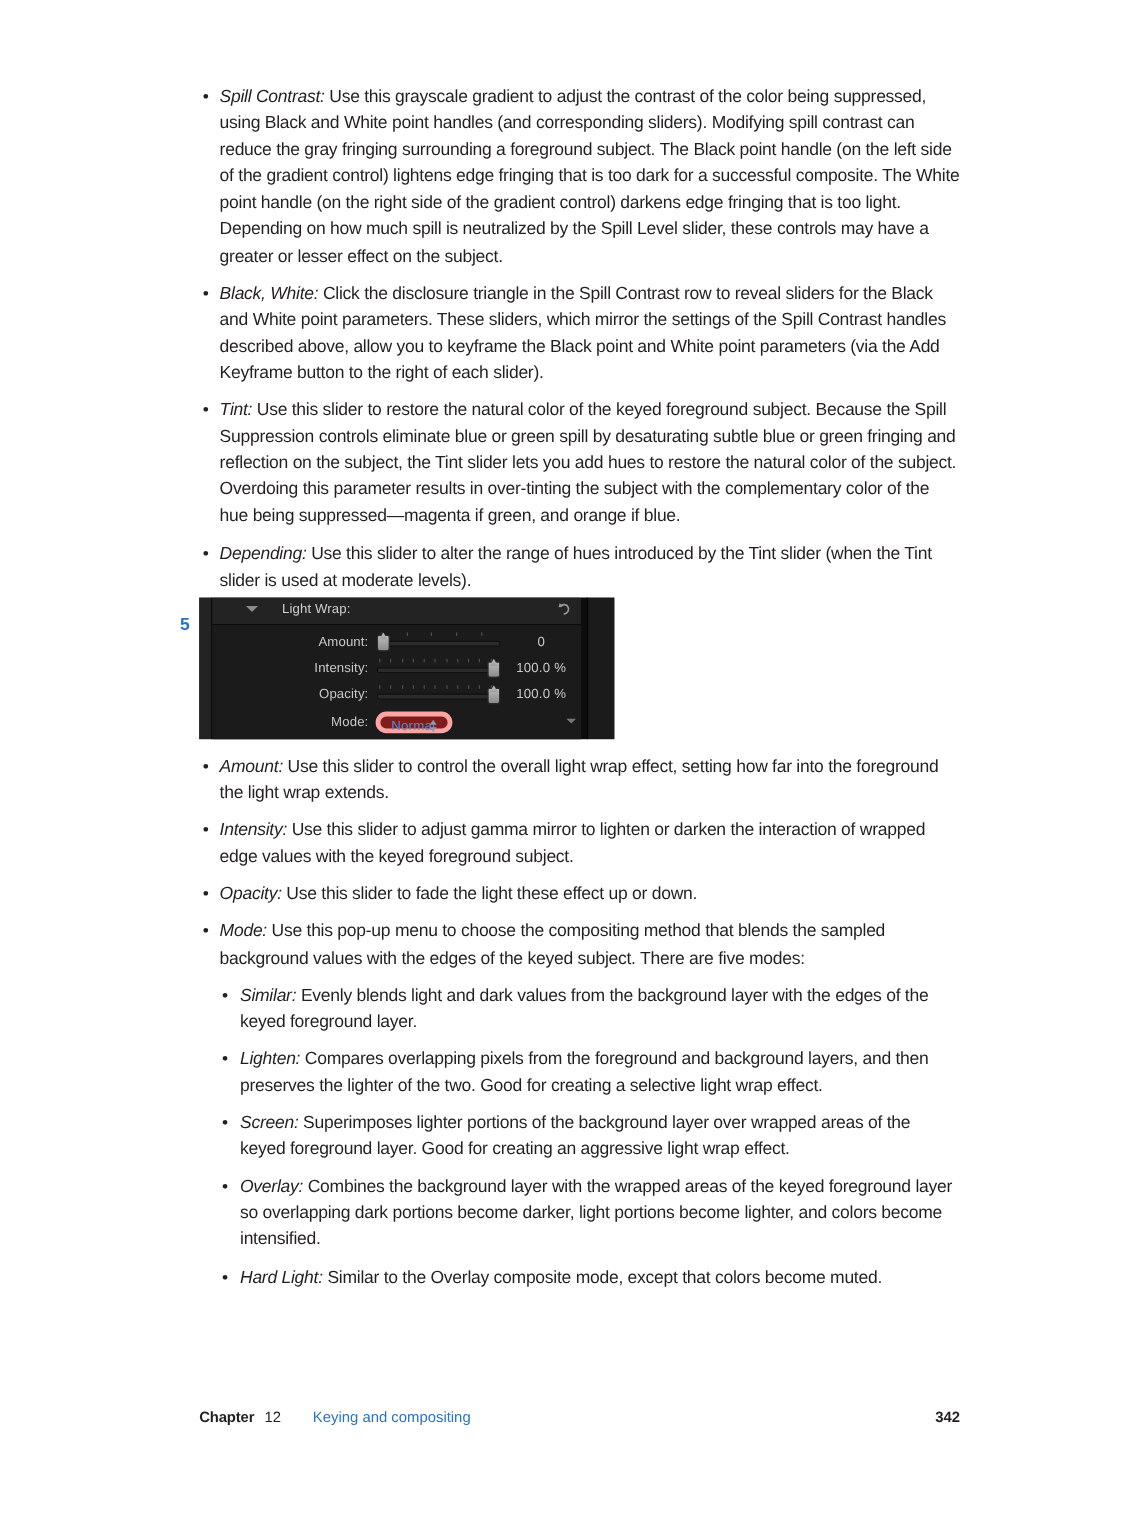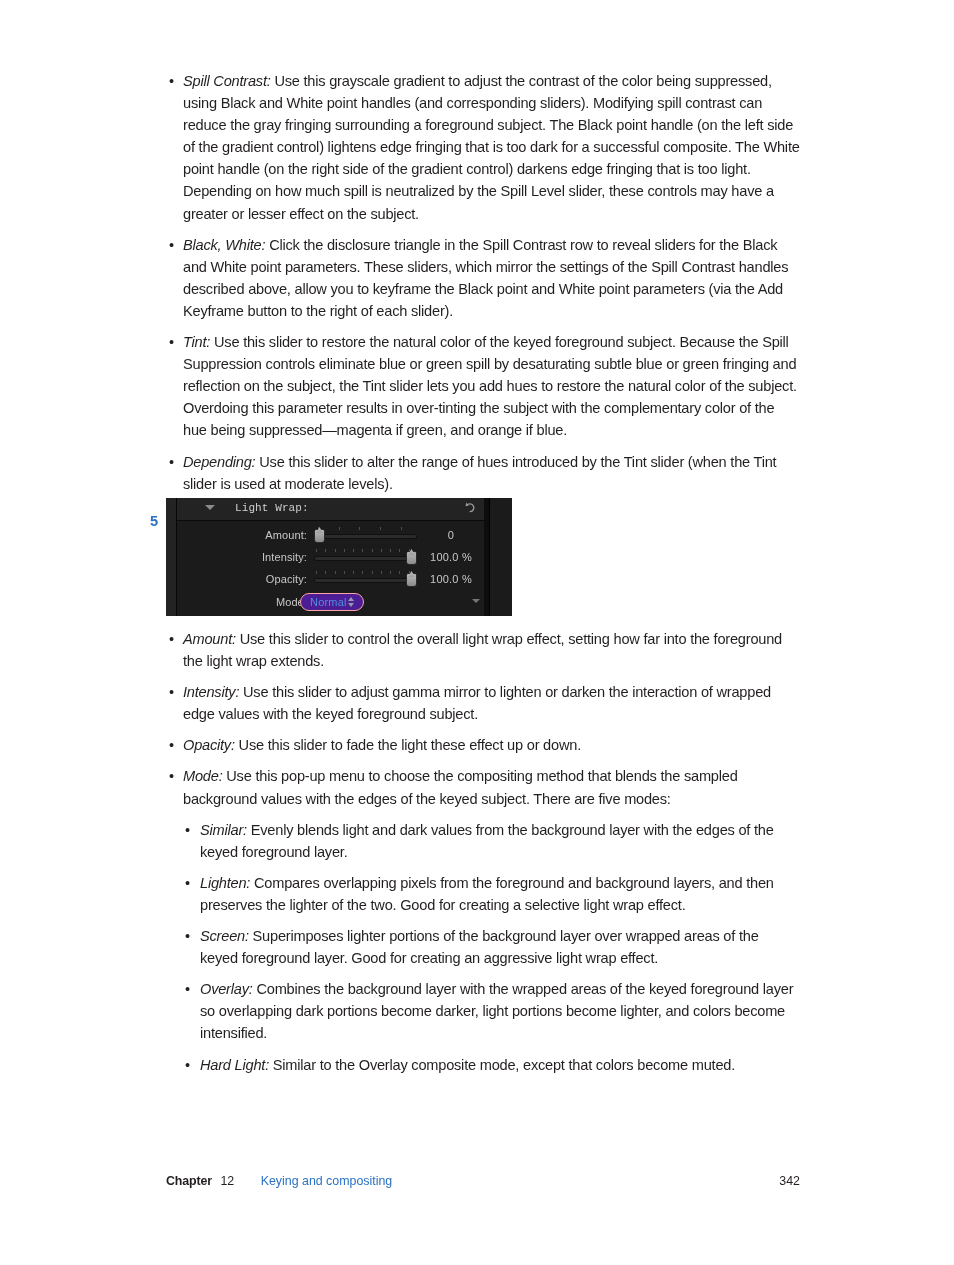--- a/index.html
+++ b/index.html
@@ -142,21 +142,20 @@
     border-right: 5px solid transparent;
     border-top: 5px solid #8c8c8c;
   }
   .fig-header .hdr-label {
     position: absolute;
     left: 58px;
     top: 4px;
     font-size: 11px;
     color: #cfcfcf;
     letter-spacing: 0.1px;
-    font-family: Liberation Mono, monospace;
   }
   .fig-header .reset-icon {
     position: absolute;
     right: 8px;
     top: 2px;
     width: 14px;
     height: 16px;
     color: #9a9a9a;
   }
   .fig-body {
@@ -248,26 +247,26 @@
     top: 4px;
     width: 62px;
     text-align: center;
     font-size: 11px;
     color: #c8c8c8;
     letter-spacing: 0.2px;
   }
 
   .popup {
     position: absolute;
-    left: 123px;
+    left: 136px;
     top: 1px;
     height: 18px;
     min-width: 64px;
-    background: #4c1d95;
-    border: 1px solid #fca5a5;
+    background: #7f1d1d;
+    border: 4px solid #fca5a5;
     border-radius: 9px;
     box-sizing: border-box;
   }
   .popup .popup-label {
     position: absolute;
     left: 9px;
     top: 2px;
     font-size: 11px;
     color: #4e8fe0;
     letter-spacing: 0.2px;
@@ -323,21 +322,21 @@
     margin-left: 5px;
   }
   .footer .chapter-title {
     color: #2b72c4;
     margin-left: 23px;
   }
   .footer .page-num {
     position: absolute;
     right: 0;
     top: 0;
-    font-weight: normal;
+    font-weight: bold;
     color: #231f20;
   }
 </style>
 </head>
 <body>
 
 <div class="page">
 
   <div class="content">
 

